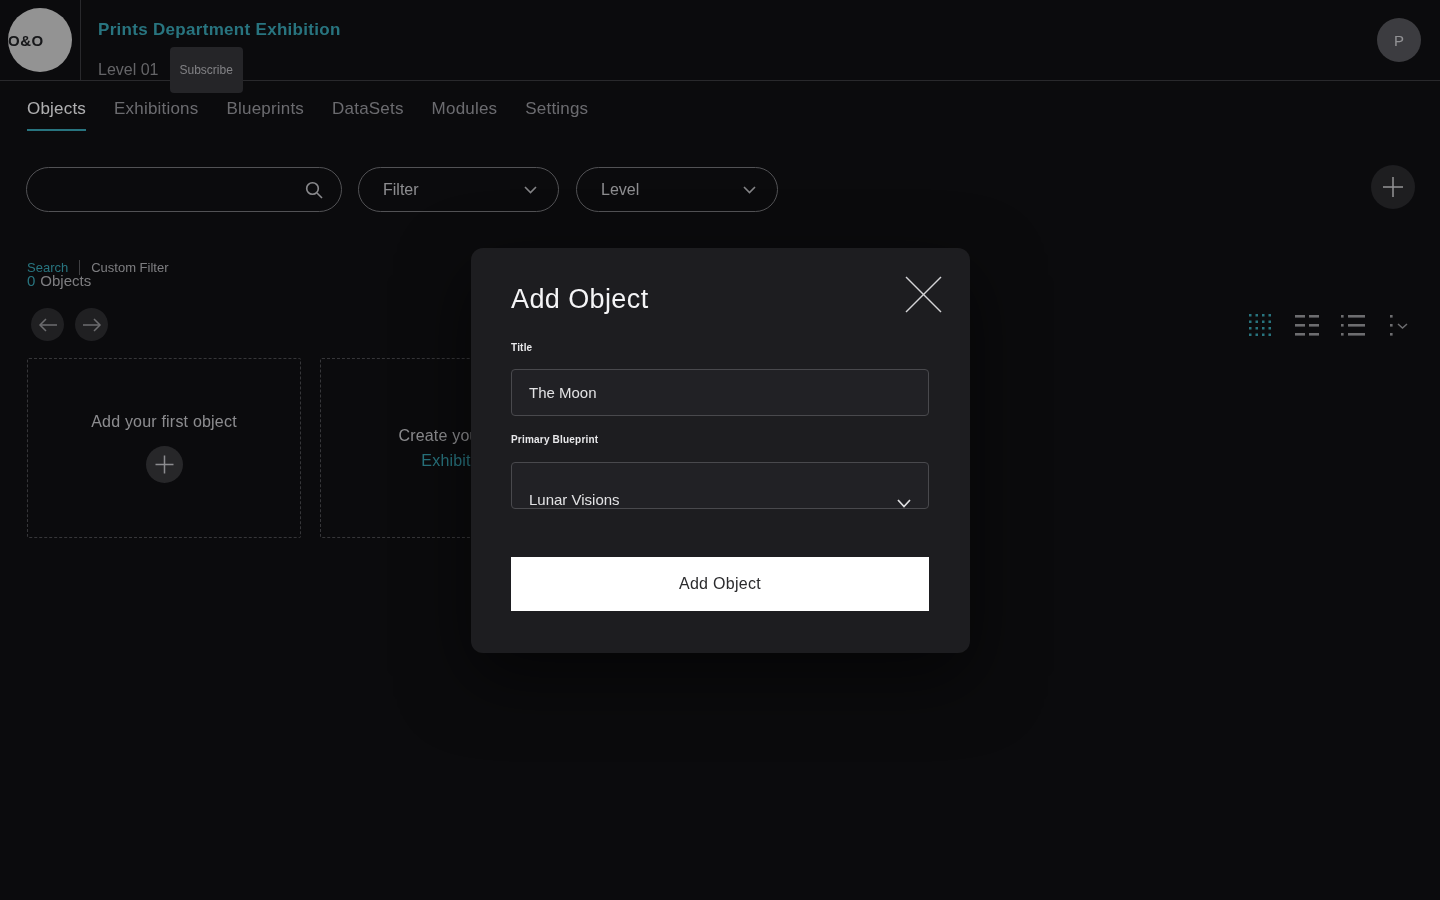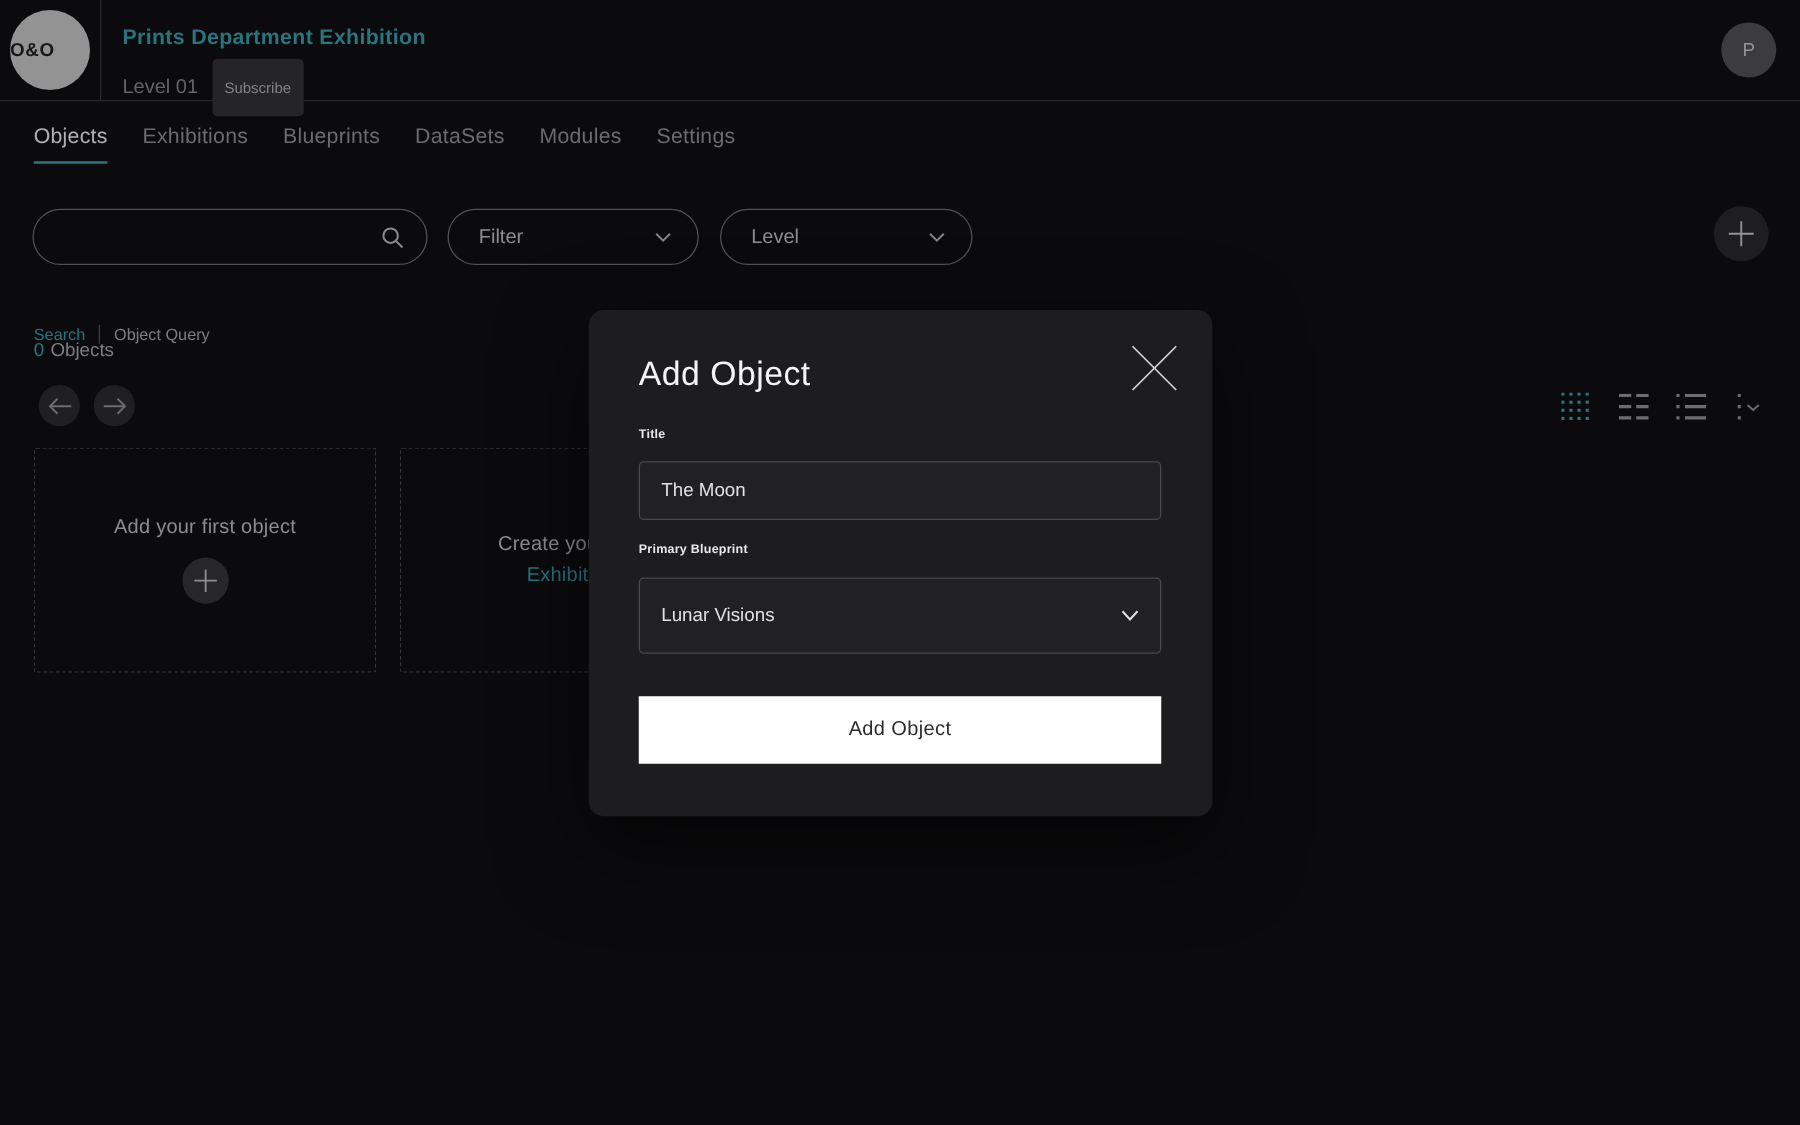--- a/index.html
+++ b/index.html
@@ -80,23 +80,23 @@
   .modal-close { position:absolute; left:432px; top:26px; width:40px; height:40px; cursor:pointer;
                  display:flex; align-items:center; justify-content:center; }
   .field-label { position:absolute; left:40px; color:#e8e8ea; font-size:10px; font-weight:bold;
                  letter-spacing:.2px; }
   .lbl-title { top:94px; }
   .lbl-blueprint { top:186px; }
   .modal-input { position:absolute; left:40px; width:418px; height:47px; background:#212125;
                  border:1px solid #49494d; border-radius:4px; color:#e2e2e4; font-size:15px;
                  padding:0 17px; font-family:inherit; outline:none; }
   .inp-title { top:121px; }
-  .modal-select { position:absolute; left:40px; top:214px; width:418px; height:61px;
+  .modal-select { position:absolute; left:40px; top:214px; width:418px; height:47px;
                   background:#212125; border:1px solid #49494d; border-radius:4px;
-                  display:flex; align-items:center; justify-content:space-between;
+                  display:flex; align-items:flex-end; justify-content:space-between;
                   padding:0 17px; cursor:pointer; }
   .select-value { color:#e2e2e4; font-size:15px; }
   .modal-submit { position:absolute; left:40px; top:309px; width:418px; height:54px;
                   background:#ffffff; border:none; color:#2b2b2d; font-size:16px;
                   font-weight:500; letter-spacing:.3px; cursor:pointer; font-family:inherit; }
 </style>
 </head>
 <body>
 
 <div class="page">
@@ -152,21 +152,21 @@
   <div class="round-btn add-top">
     <svg width="22" height="22" viewBox="0 0 22 22" fill="none" stroke="#d4d4d8" stroke-width="1.5">
         <line x1="11" y1="1" x2="11" y2="21"></line>
         <line x1="1" y1="11" x2="21" y2="11"></line>
       </svg>
   </div>
 
   <div class="mode-row">
     <span class="mode-search">Search</span>
     <span class="mode-sep"></span>
-    <span class="mode-custom">Object Query</span>
+    <span class="mode-custom">Custom Filter</span>
   </div>
 
   <div class="count-row">
     <span class="count-num">0</span><span class="count-label">Objects</span>
   </div>
 
   <div class="pager">
     <div class="round-btn">
       <svg width="20" height="14" viewBox="0 0 20 14" fill="none" stroke="#9c9ca0" stroke-width="1.5">
           <line x1="19" y1="7" x2="2" y2="7"></line>

